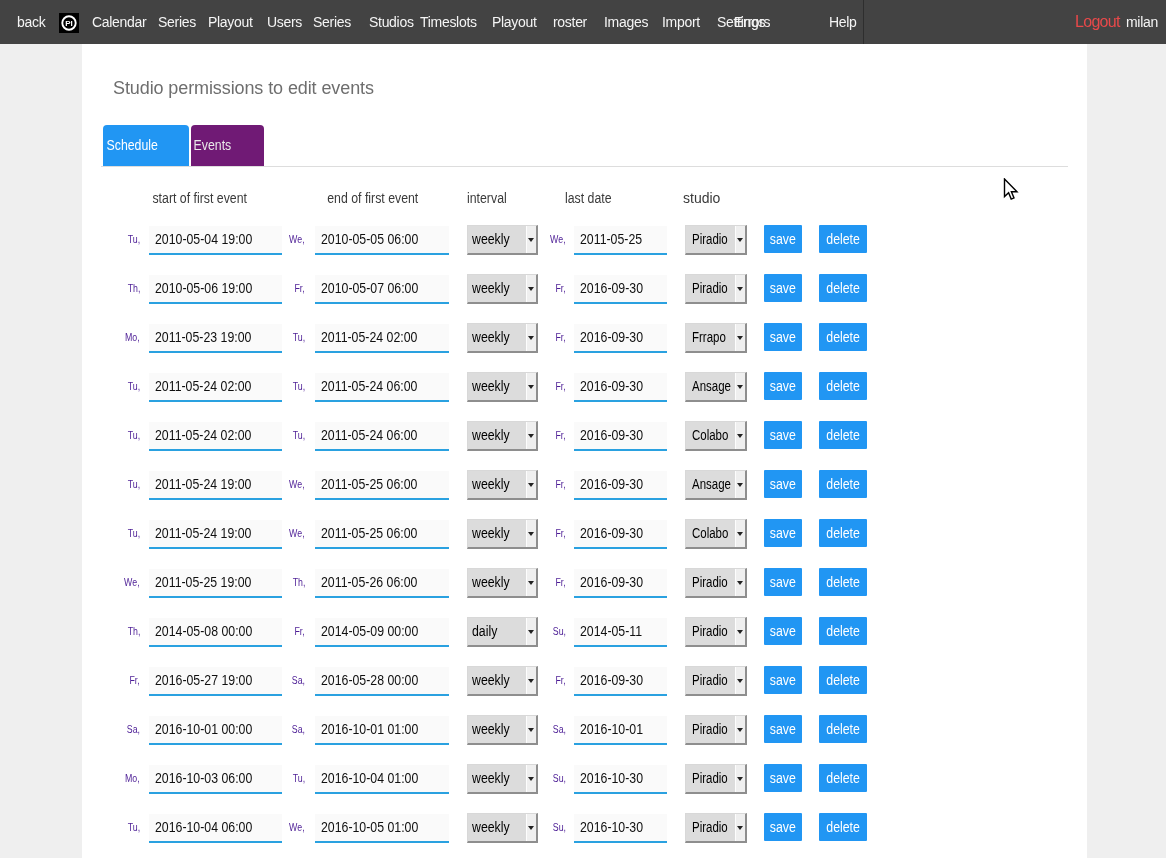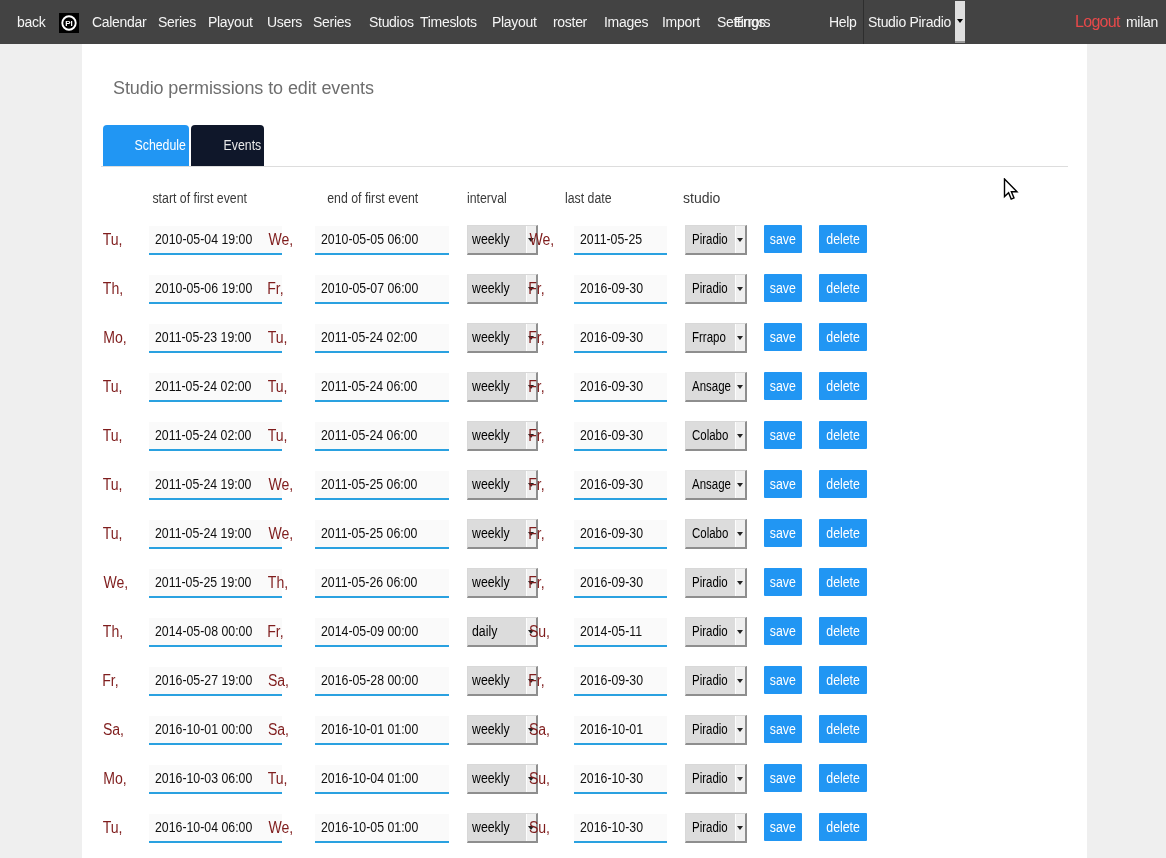--- a/index.html
+++ b/index.html
@@ -1,29 +1,29 @@
 <!DOCTYPE html>
 <html><head><meta charset="utf-8"><title>Studio permissions</title>
 <style>
 *{margin:0;padding:0;box-sizing:border-box}
 html,body{width:1166px;height:858px;background:#EFEFEF;font-family:"Liberation Sans",sans-serif;position:relative;overflow:hidden}
 .nav{position:absolute;left:0;top:0;width:1166px;height:44px;background:#434343}
 .nav span.it{position:absolute;top:0;line-height:44px;font-size:14px;letter-spacing:-0.3px;color:#F5F5F5}
 .card{position:absolute;left:82px;top:44px;width:1005px;height:814px;background:#FFFFFF}
 .title{position:absolute;left:113px;top:78px;font-size:18px;letter-spacing:-0.1px;color:#6E6E6E}
-.tab{position:absolute;top:125px;height:41px;border-radius:4px 4px 0 0;font-size:14px;text-align:right;line-height:41px}
+.tab{position:absolute;top:125px;height:41px;border-radius:4px 4px 0 0;font-size:14px;text-align:left;line-height:41px}
 .tab b{font-weight:normal;display:inline-block;transform:scaleX(0.88);transform-origin:center}
 .tab1{left:103px;width:86px;background:#2196F3;color:#fff}
-.tab2{left:191px;width:73px;background:#0f172a;color:#E9E9E9}
+.tab2{left:191px;width:73px;background:#701a75;color:#E9E9E9}
 .tabline{position:absolute;left:101px;top:166px;width:967px;height:1px;background:#DDDDDD}
 .hdr{position:absolute;top:191px;font-size:14px;color:#3A3A3A;line-height:15px}
 .hdr b{font-weight:normal;display:inline-block;transform:scaleX(0.88)}
 .hdr.c b{transform-origin:center}
 .hdr.l b{transform-origin:left}
-.day{position:absolute;width:40px;text-align:left;font-size:16px;color:#7f1d1d;line-height:15px}
+.day{position:absolute;width:40px;text-align:right;font-size:10px;color:#4c1d95;line-height:15px}
 .day b{font-weight:normal;display:inline-block;transform:scaleX(0.88);transform-origin:right}
 .inp{position:absolute;height:29px;background:#FAFAFA;border-bottom:2px solid #2AA1E0;font-size:14px;color:#101010;line-height:27px;padding-left:6px;white-space:nowrap}
 .inp b{font-weight:normal;display:inline-block;transform:scaleX(0.88);transform-origin:left}
 .sel{position:absolute;height:30px;background:#DCDCDC;border:1px solid #D8D8D8;border-right:2px solid #8E8E8E;border-bottom:2px solid #8E8E8E}
 .sel span{display:block;font-size:14px;color:#000;line-height:26px;white-space:nowrap}
 .sel span b{font-weight:normal;display:inline-block;transform:scaleX(0.88);transform-origin:left}
 .sel span b.n{transform:scaleX(0.82)}
 .sel i{position:absolute;right:0;top:0;bottom:0;width:10px;background:#EFEFEF;border-left:1px solid #FDFDFD}
 .sel i:after{content:"";position:absolute;top:50%;left:50%;margin:-2px 0 0 -4px;width:0;height:0;border:3.5px solid transparent;border-top:4.5px solid #222;border-bottom:0}
 .btn{position:absolute;height:28px;background:#2196F3;border-radius:1px;color:#fff;font-size:14px;text-align:center;line-height:28px}
@@ -48,24 +48,20 @@
 <span class="it" style="left:662px">Import</span>
 <span class="it" style="left:717px">Settings</span>
 <span class="it" style="left:734px">Errors</span>
 <span class="it" style="left:829px">Help</span>
 <svg style="position:absolute;left:59px;top:13px" width="20" height="20" viewBox="0 0 20 20">
       <rect width="20" height="20" fill="#000"></rect>
       <circle cx="10" cy="10" r="6.7" fill="none" stroke="#fff" stroke-width="1.9"></circle>
       <text x="10" y="13" font-family="Liberation Sans" font-size="8" font-weight="bold" fill="#fff" text-anchor="middle">PI</text>
     </svg>
 <div style="position:absolute;left:863px;top:0;width:1px;height:44px;background:#2E2E2E"></div>
-<div class="navsel" style="left:865px;width:100px">
-      <span>Studio Piradio</span>
-      <i></i>
-    </div>
 <span class="it" style="left:1075px;color:#E8494A;font-size:16px;letter-spacing:-0.7px">Logout</span>
 <span class="it" style="left:1126px">milan</span>
 </div>
 <div class="card"></div>
 <div class="title">Studio permissions to edit events</div>
 <div class="tab tab1"><b>Schedule</b></div>
 <div class="tab tab2"><b>Events</b></div>
 <div class="tabline"></div>
 <div class="hdr c" style="left:146px;width:133px;text-align:left"><b>start of first event</b></div>
 <div class="hdr c" style="left:306px;width:134px;text-align:center"><b>end of first event</b></div>

